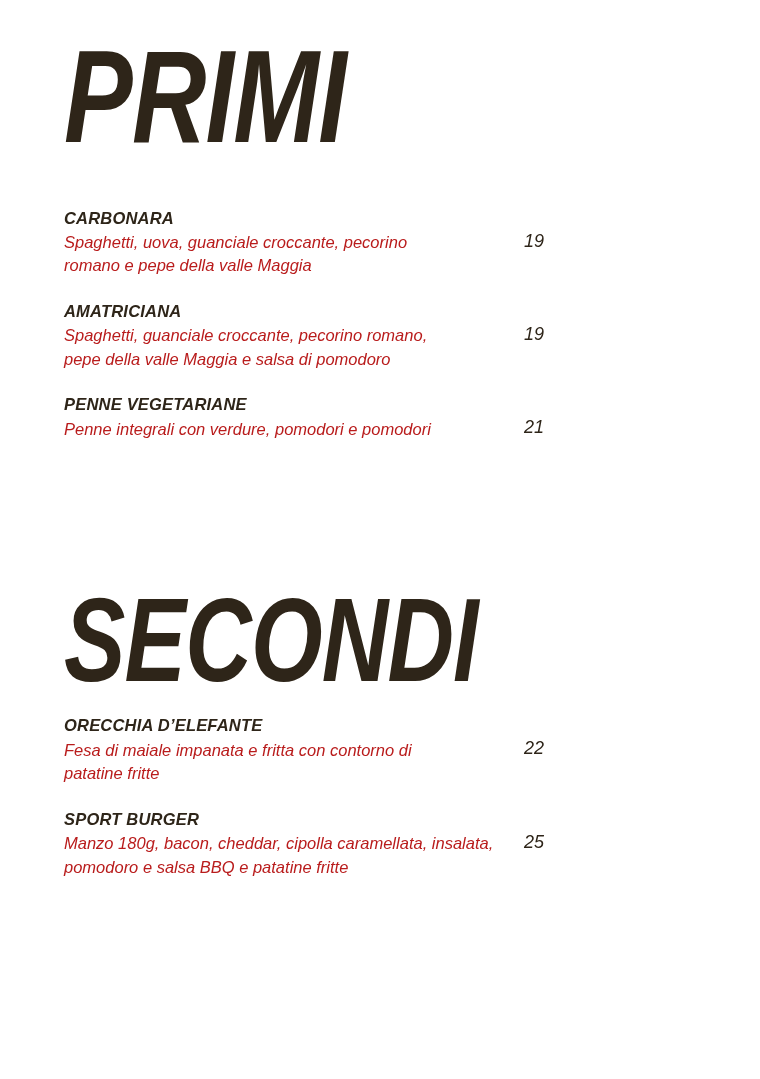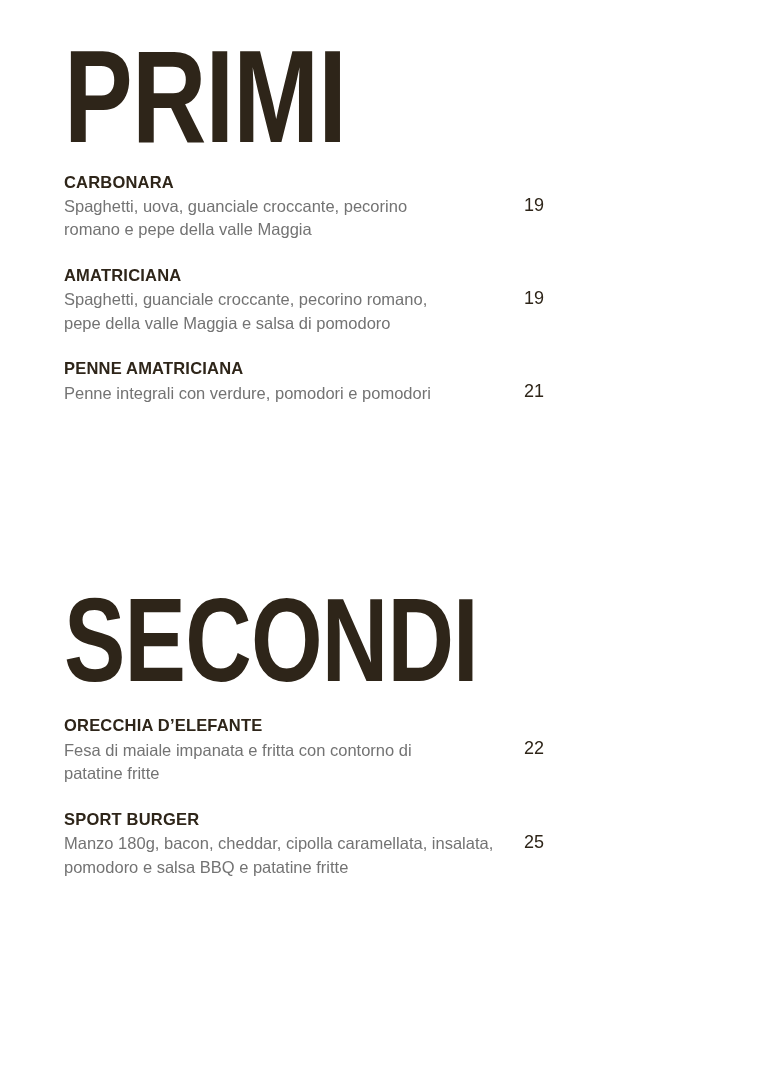--- a/index.html
+++ b/index.html
@@ -13,20 +13,21 @@
     height: 1079px;
     font-family: "Liberation Sans", sans-serif;
     color: #2e2519;
     overflow: hidden;
   }
   .page {
     width: 608px;
     height: 1079px;
     position: relative;
     padding: 0 48px;
+    font-style: italic;
   }
 
   
   .section-title {
     font-family: "Liberation Sans", sans-serif;
     font-weight: 700;
     color: #2e2519;
     letter-spacing: -1px;
     line-height: 0.86;
     margin: 0;
@@ -60,37 +61,37 @@
     font-size: 16.5px;
     font-weight: 700;
     letter-spacing: 0.2px;
     color: #2e2519;
     line-height: 1.3;
     margin: 0 0 2px 0;
   }
   .item-desc {
     font-size: 16.5px;
     font-weight: 400;
-    color: #737373;
+    color: #b91c1c;
     line-height: 1.42;
     margin: 0;
     white-space: pre-line;
   }
   .item-price {
     flex: 0 0 auto;
     font-size: 18px;
     font-weight: 400;
     color: #2e2519;
     width: 40px;
     text-align: right;
     padding-top: 22px;
   }
 
   #section-primi { position: absolute; top: 0; left: 64px; right: 64px; }
-  #section-primi .items { margin-top: 18px; }
+  #section-primi .items { margin-top: 54px; }
   #section-secondi { position: absolute; top: 590px; left: 64px; right: 64px; }
   #section-secondi .items { margin-top: 24px; }
 
   
   .item[data-row="0"] .item-price,
   .item[data-row="1"] .item-price { padding-top: 23px; }
   .item[data-row="2"] .item-price { padding-top: 23px; }
 </style>
 </head>
 <body>
@@ -114,21 +115,21 @@
         <div class="item-left">
           <p class="item-name">AMATRICIANA</p>
           <p class="item-desc">Spaghetti, guanciale croccante, pecorino romano,
  pepe della valle Maggia e salsa di pomodoro</p>
         </div>
         <div class="item-price">19</div>
       </div>
 
       <div class="item" data-row="2">
         <div class="item-left">
-          <p class="item-name">PENNE AMATRICIANA</p>
+          <p class="item-name">PENNE VEGETARIANE</p>
           <p class="item-desc">Penne integrali con verdure, pomodori e pomodori</p>
         </div>
         <div class="item-price">21</div>
       </div>
 
     </div>
   </section>
 
   <section id="section-secondi">
     <h1 class="section-title">SECONDI</h1>

